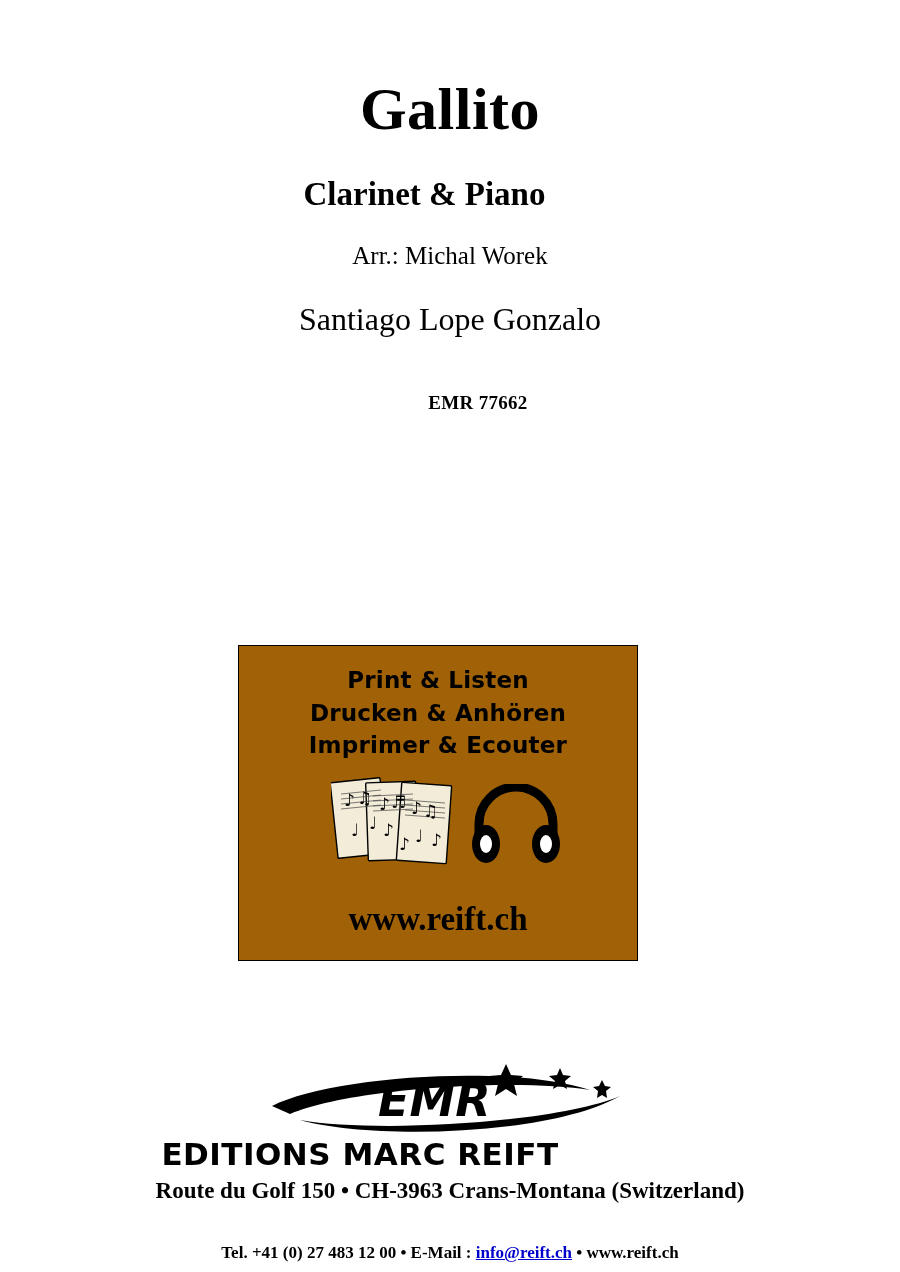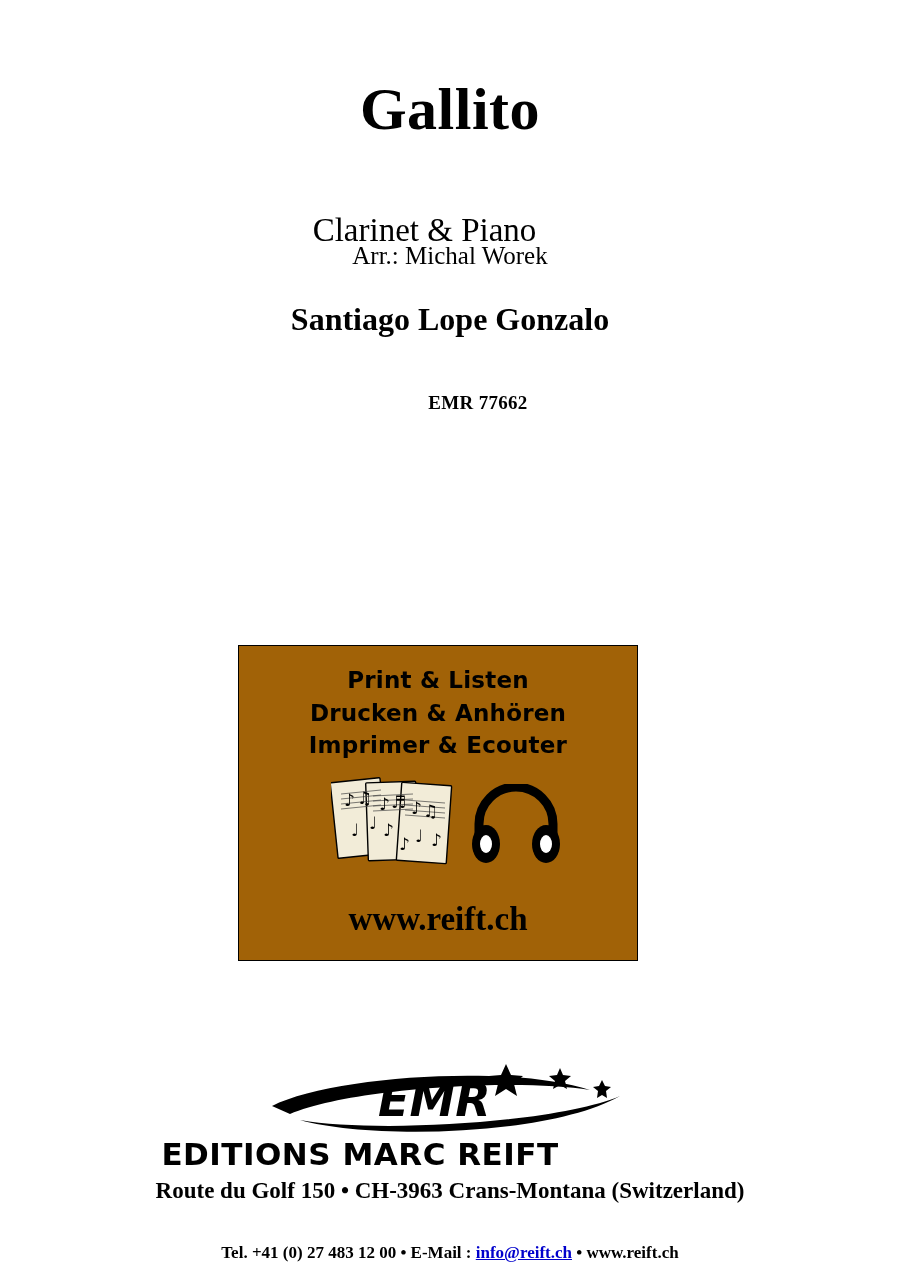--- a/index.html
+++ b/index.html
@@ -35,40 +35,39 @@
     letter-spacing: 0.5px;
     line-height: 1.05;
   }
   .subtitle {
     position: absolute;
     top: 176px;
     left: 0;
     width: 849px;
     text-align: center;
     font-size: 33px;
-    font-weight: normal;
-    margin-top: 36px;
+    font-weight: bold;
   }
   .arranger {
     position: absolute;
     top: 242px;
     left: 0;
     width: 900px;
     text-align: center;
     font-size: 25px;
     font-weight: normal;
   }
   .composer {
     position: absolute;
     top: 301px;
     left: 0;
     width: 900px;
     text-align: center;
     font-size: 32px;
-    font-weight: bold;
+    font-weight: normal;
   }
   .catalog {
     position: absolute;
     top: 392px;
     left: 0;
     width: 900px;
     text-align: center;
     font-size: 19px;
     font-weight: bold;
     letter-spacing: 0.3px;

